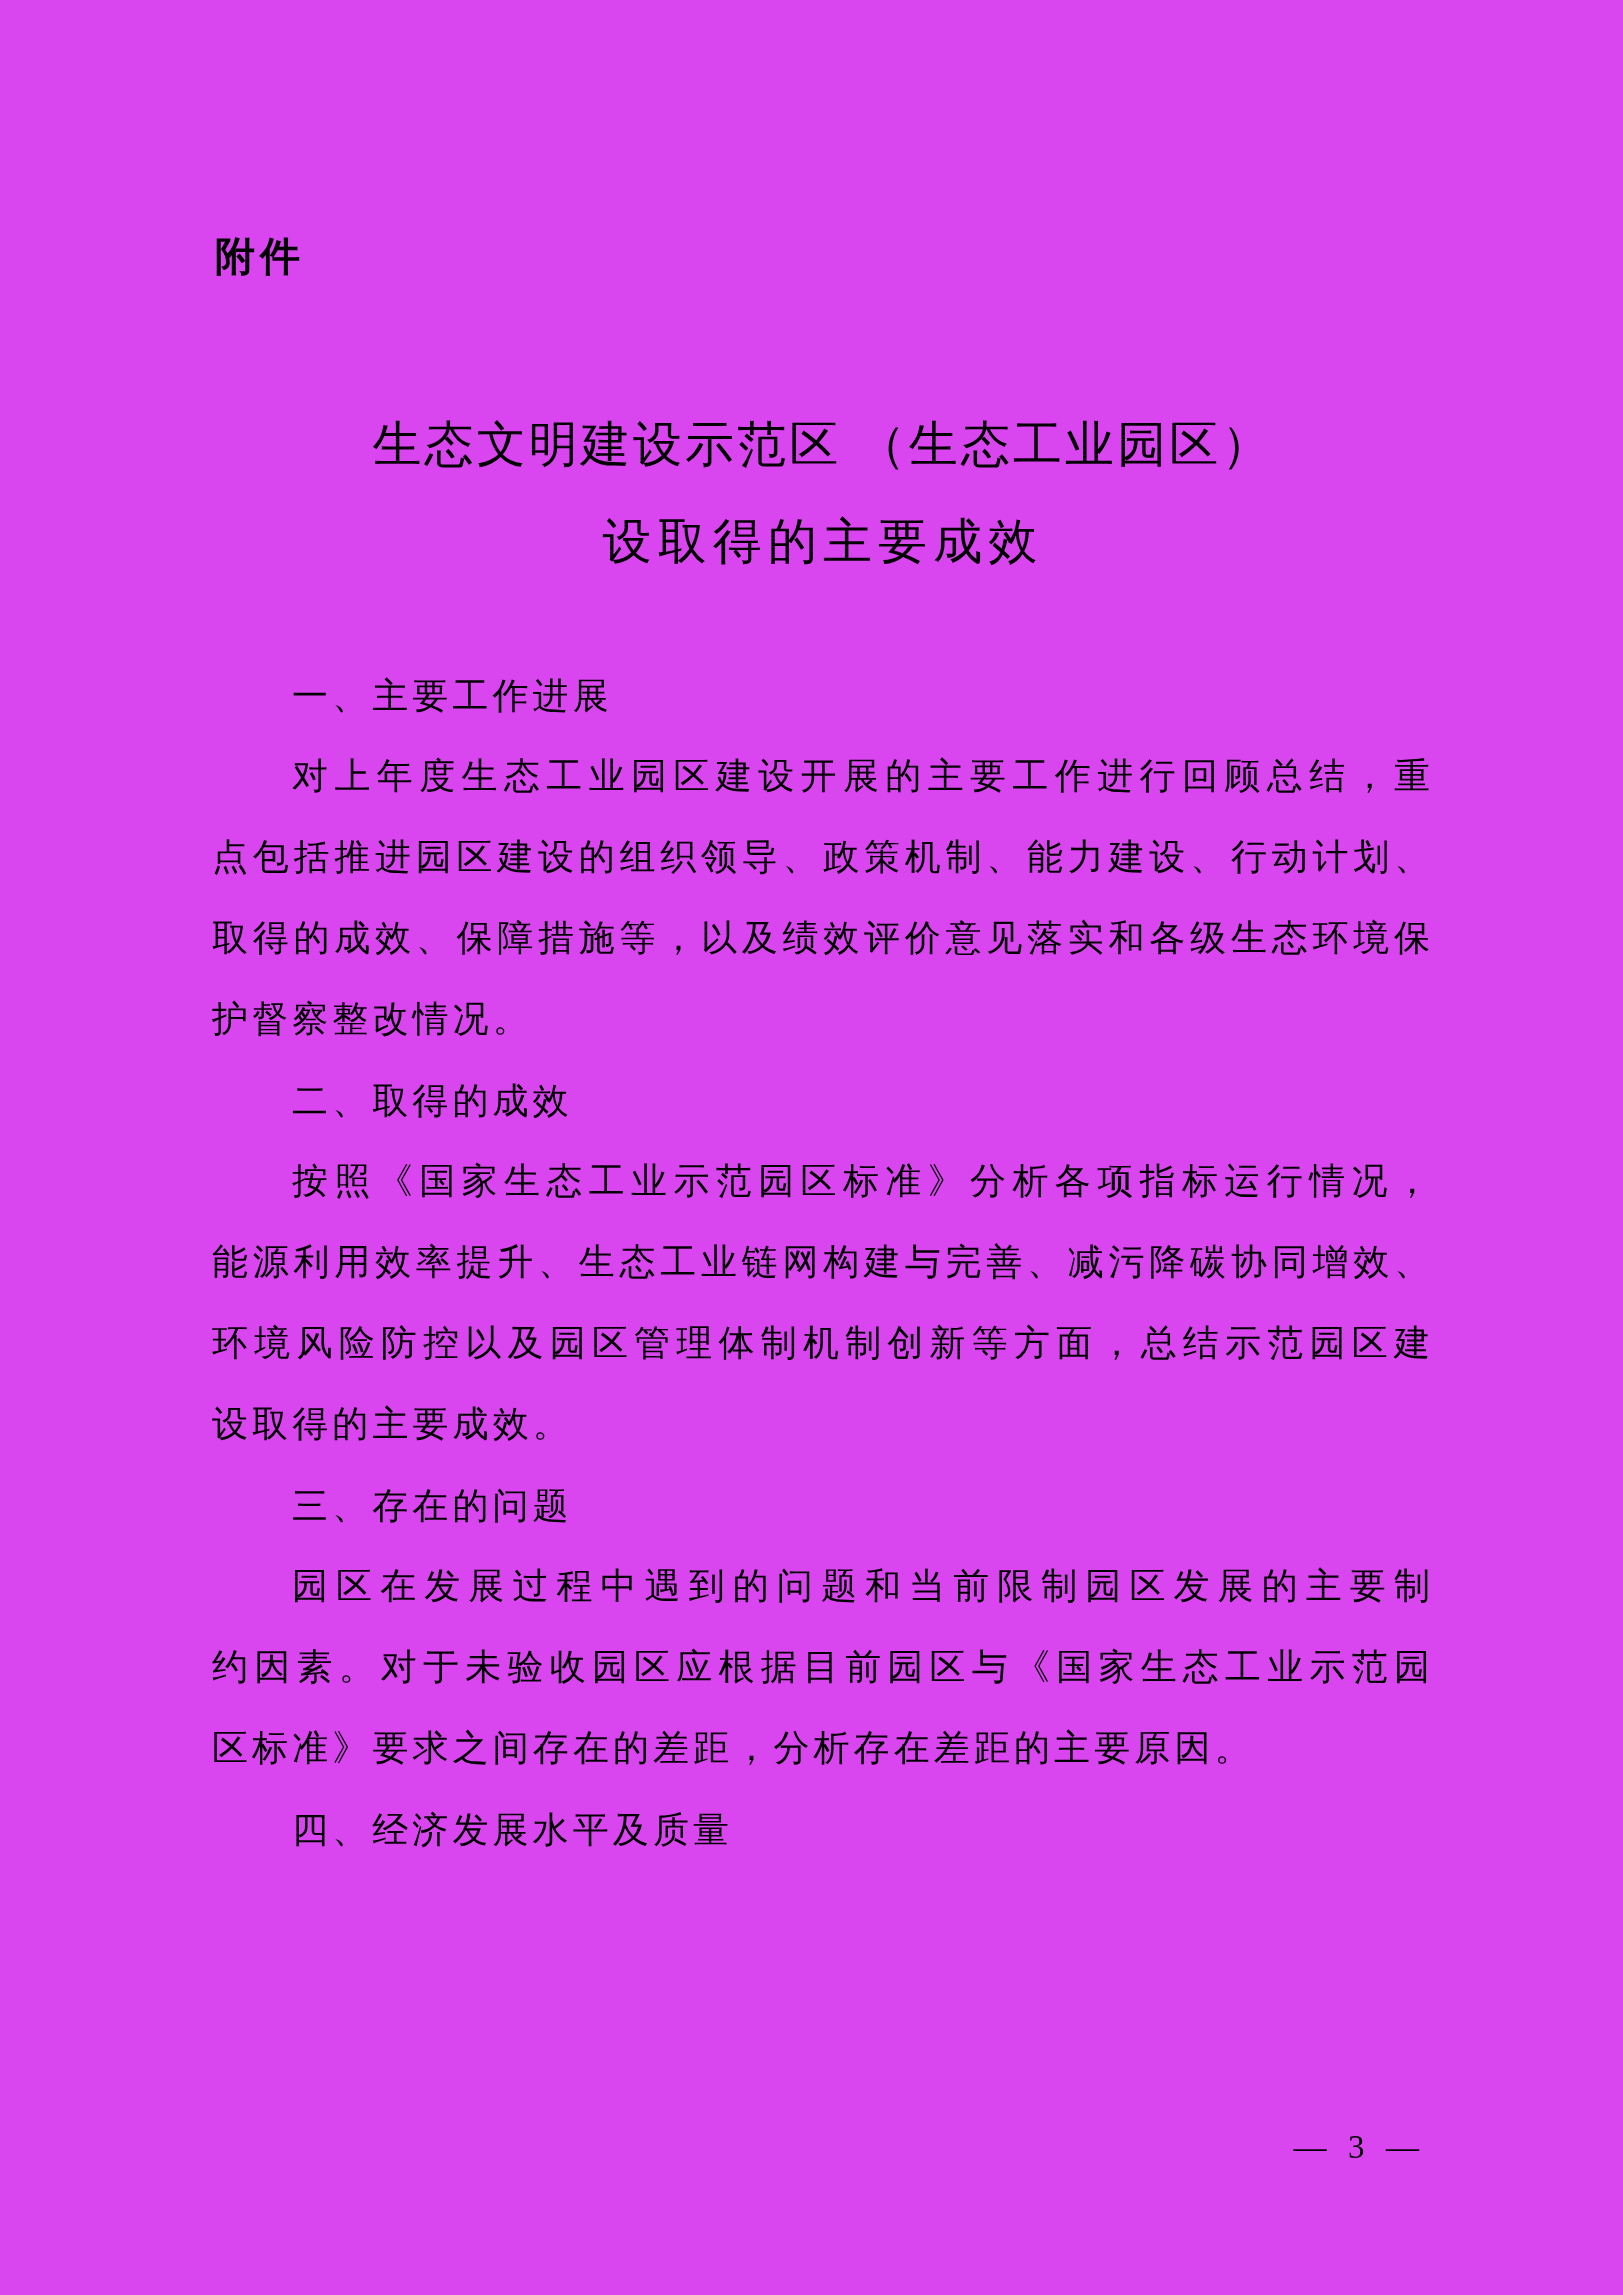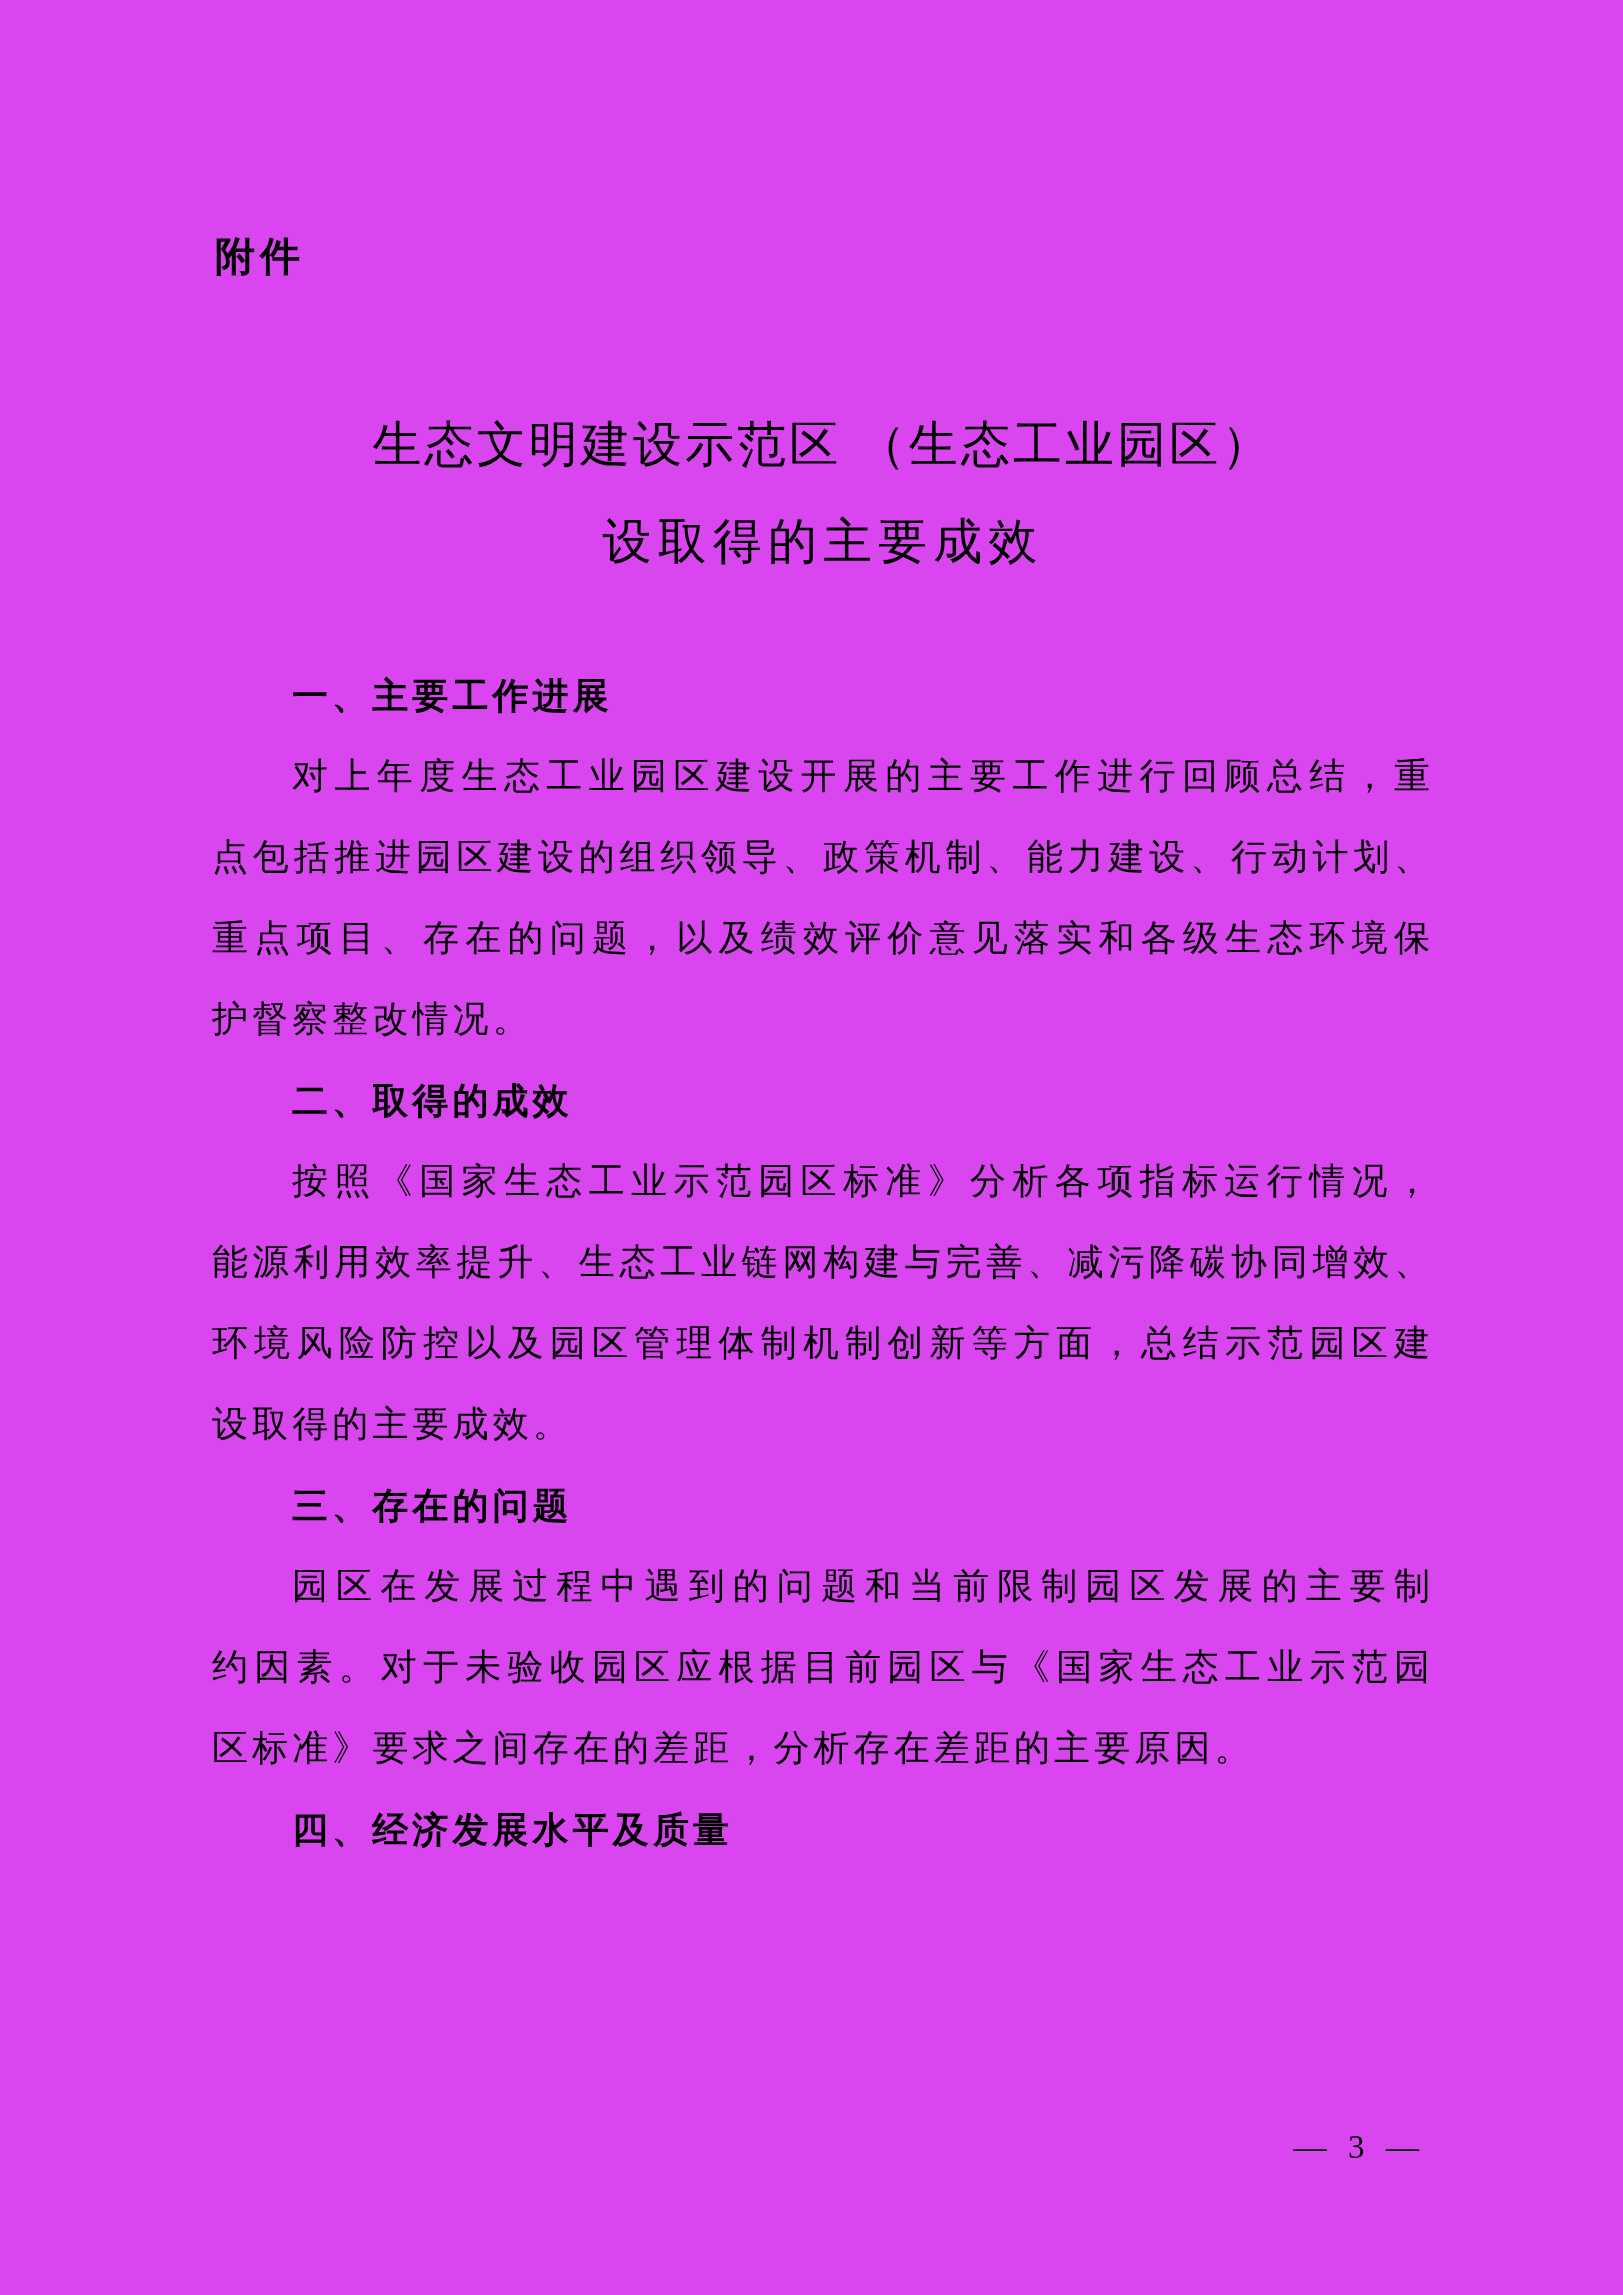--- a/index.html
+++ b/index.html
@@ -45,21 +45,21 @@
     position: absolute;
     left: 212px;
     top: 655px;
     width: 1222px;
     font-size: 36px;
     line-height: 81px;
     letter-spacing: 4.1px;
   }
   .content .heading {
     font-family: "Liberation Sans", "DejaVu Sans", sans-serif;
-    font-weight: bold;
+    font-weight: normal;
     padding-left: 80px;
   }
   .content .line {
     text-align: left;
   }
   .content .line.indent {
     padding-left: 80px;
   }
   .content .line.fill {
     text-align: justify;
@@ -87,21 +87,21 @@
 
   <div class="title">
     <div class="t1">生态文明建设示范区 （生态工业园区）</div>
     <div class="t2">设取得的主要成效</div>
   </div>
 
   <div class="content">
       <div class="heading">一、主要工作进展</div>
       <div class="line indent fill">对上年度生态工业园区建设开展的主要工作进行回顾总结，重</div>
       <div class="line fill">点包括推进园区建设的组织领导、政策机制、能力建设、行动计划、</div>
-      <div class="line fill">重点项目、存在的问题，以及绩效评价意见落实和各级生态环境保</div>
+      <div class="line fill">取得的成效、保障措施等，以及绩效评价意见落实和各级生态环境保</div>
       <div class="line">护督察整改情况。</div>
       <div class="heading">二、取得的成效</div>
       <div class="line indent fill">按照《国家生态工业示范园区标准》分析各项指标运行情况，</div>
       <div class="line fill">能源利用效率提升、生态工业链网构建与完善、减污降碳协同增效、</div>
       <div class="line fill">环境风险防控以及园区管理体制机制创新等方面，总结示范园区建</div>
       <div class="line">设取得的主要成效。</div>
       <div class="heading">三、存在的问题</div>
       <div class="line indent fill">园区在发展过程中遇到的问题和当前限制园区发展的主要制</div>
       <div class="line fill">约因素。对于未验收园区应根据目前园区与《国家生态工业示范园</div>
       <div class="line">区标准》要求之间存在的差距，分析存在差距的主要原因。</div>

